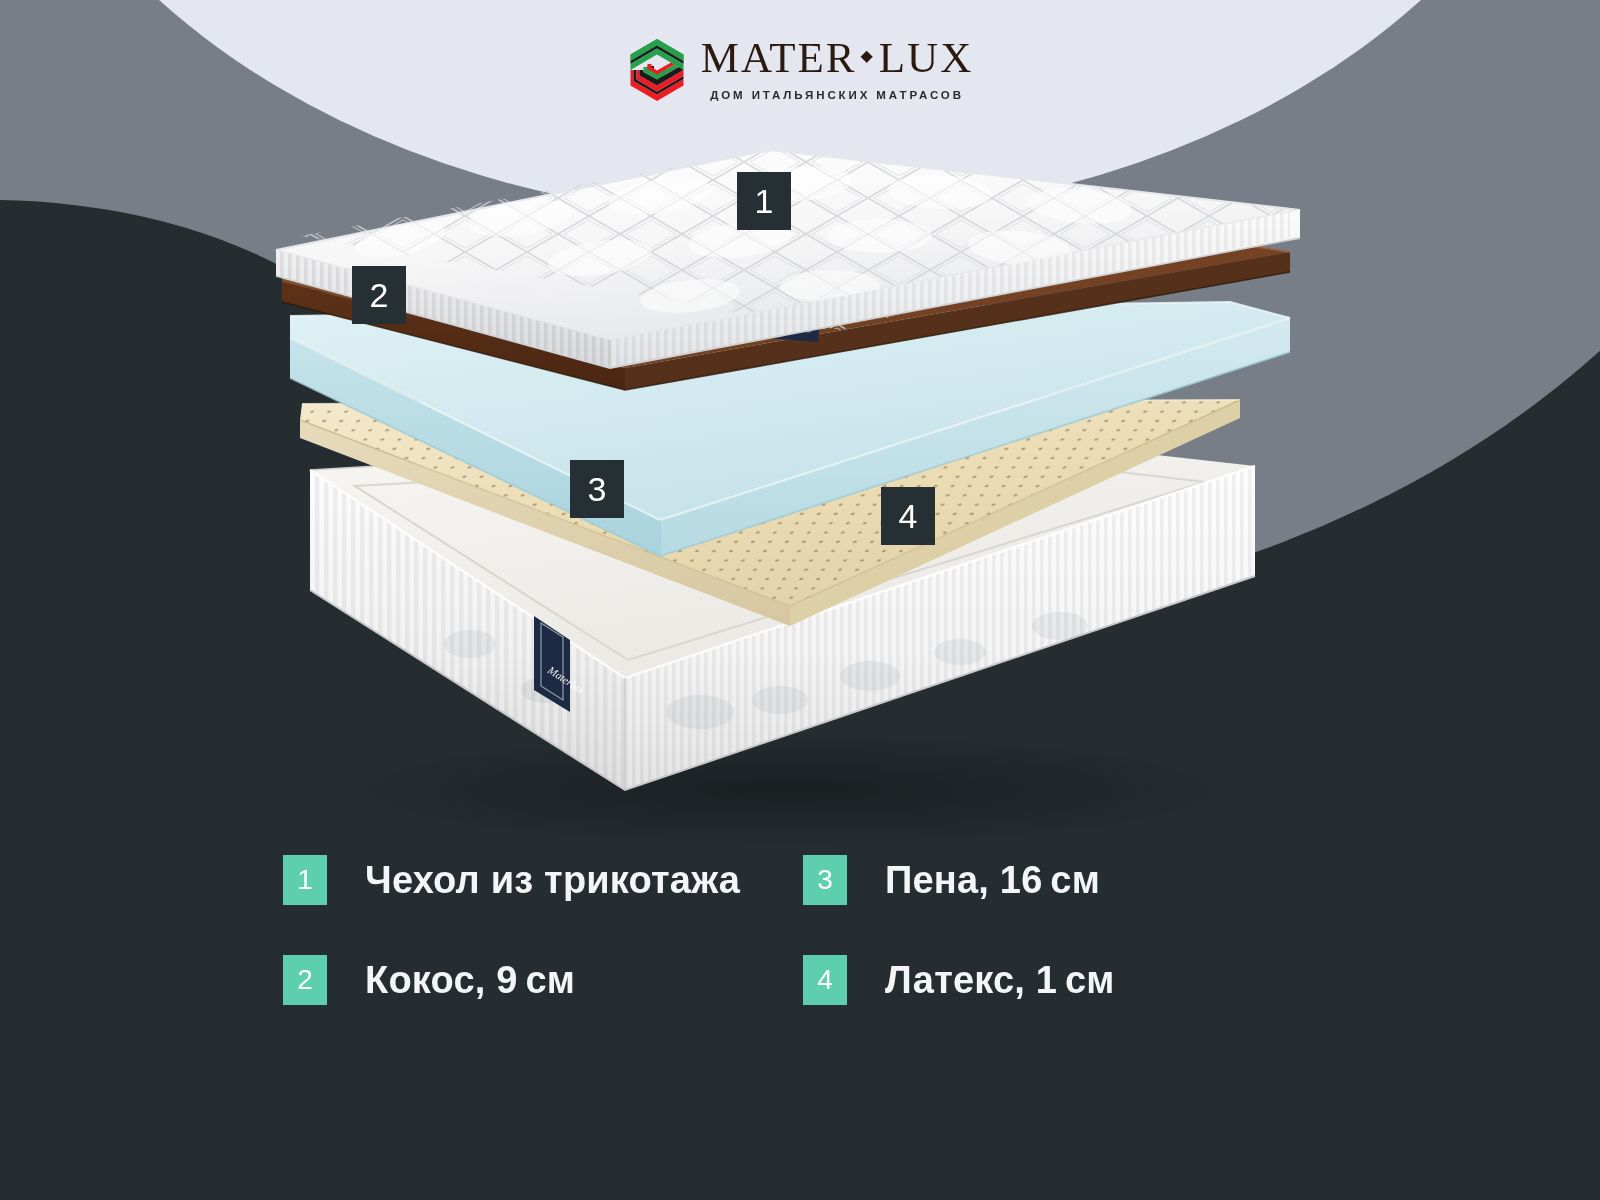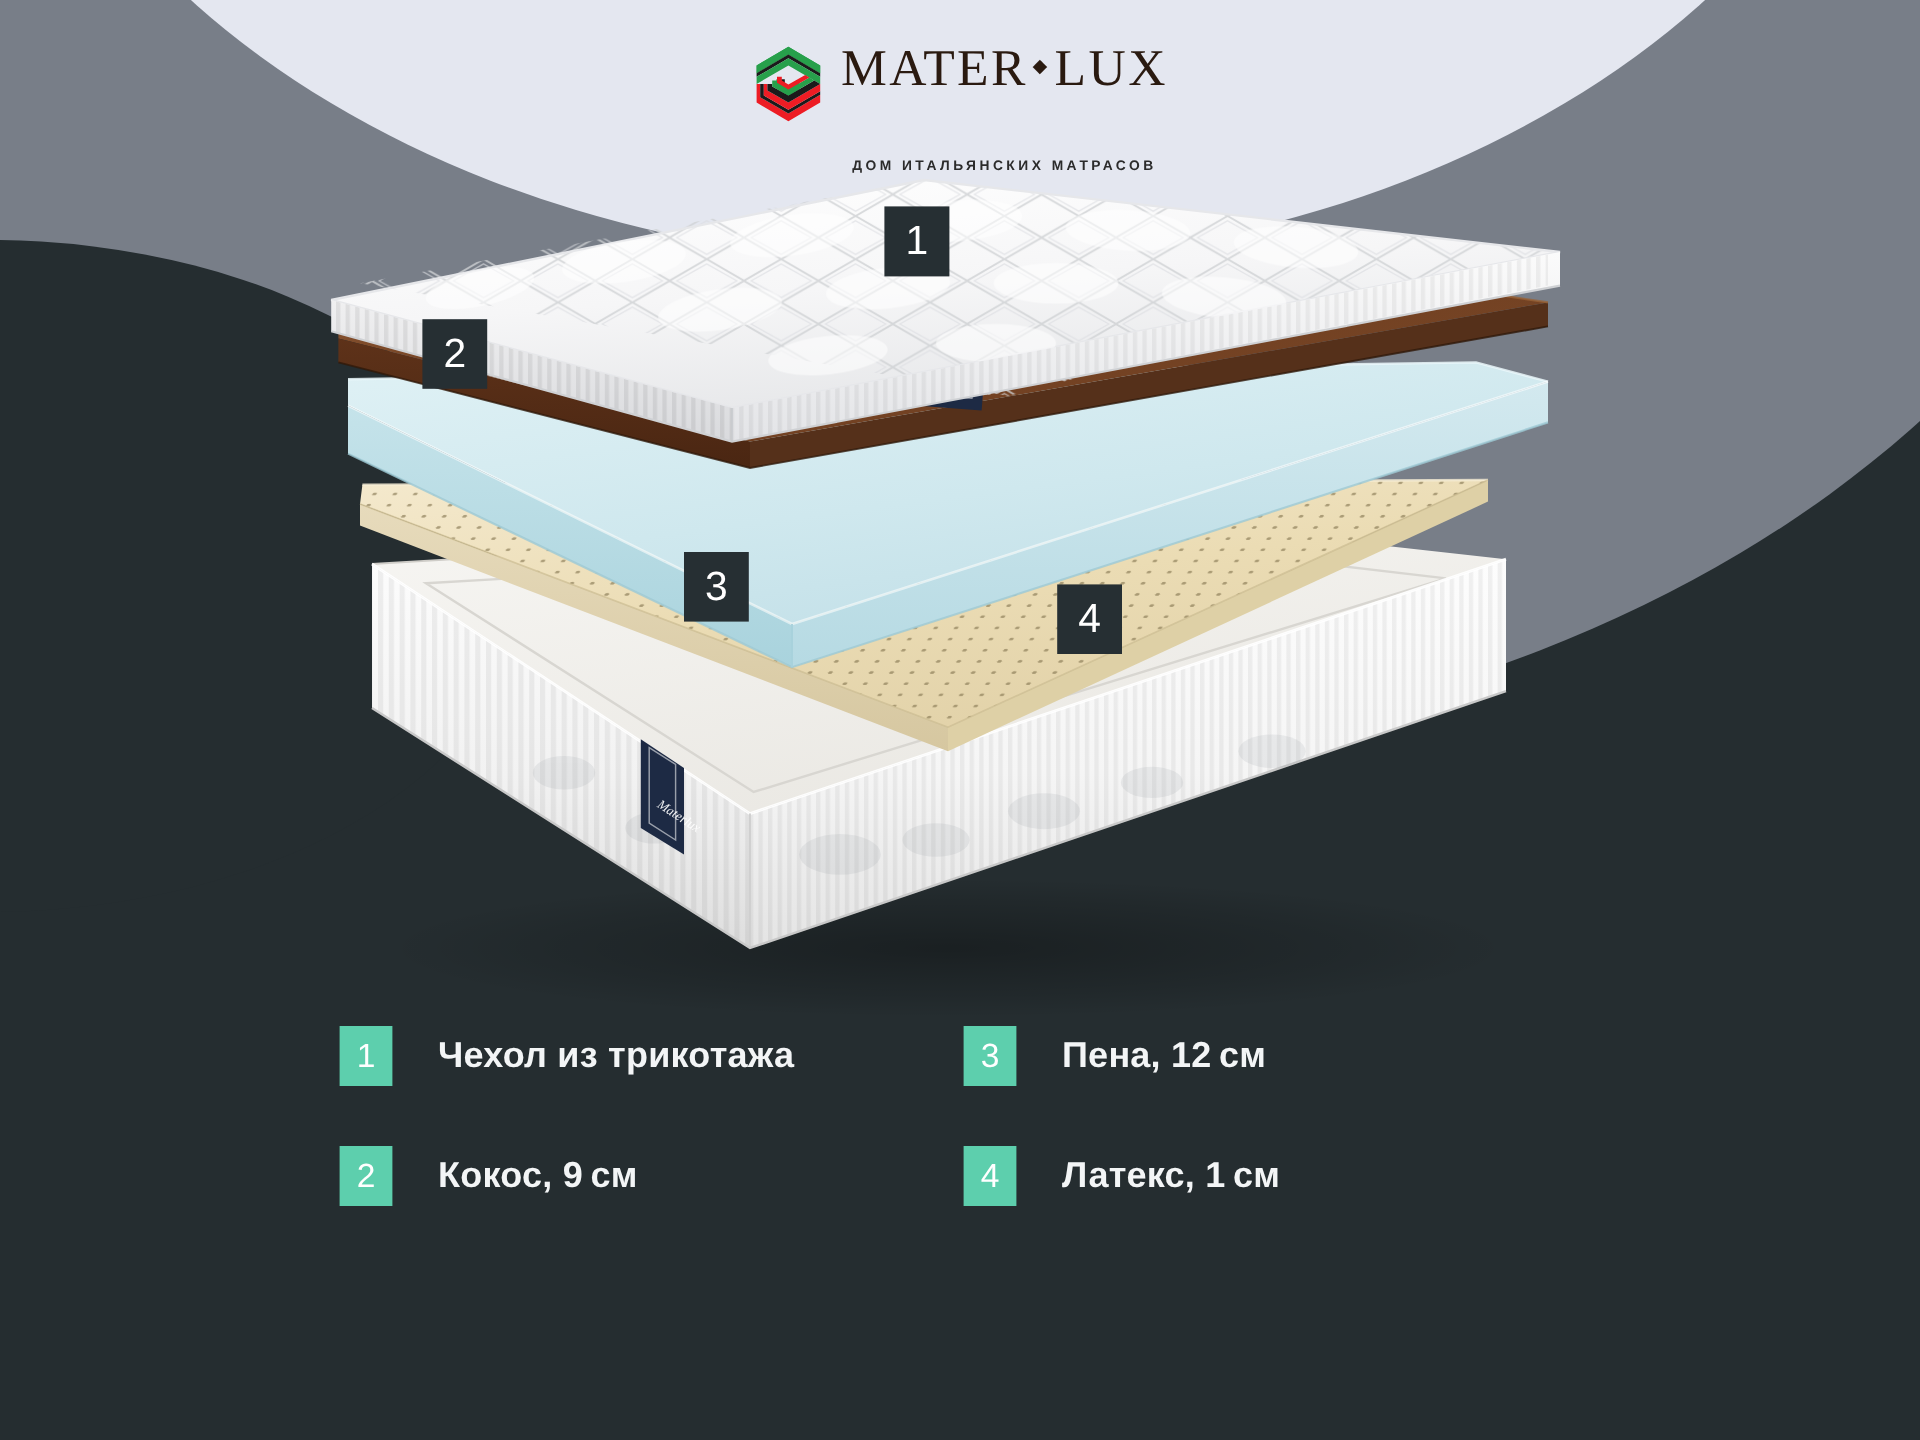--- a/index.html
+++ b/index.html
@@ -56,21 +56,21 @@
     position: absolute;
     left: 0; right: 0;
     top: 36px;
     display: flex;
     justify-content: center;
     align-items: flex-start;
     gap: 14px;
     z-index: 40;
   }
   #logo-mark { width: 60px; height: 64px; flex: 0 0 auto; margin-top: 2px; }
-  #logo-text { display: flex; flex-direction: column; align-items: center; gap: 44px; }
+  #logo-text { display: flex; flex-direction: column; align-items: center; }
   #wordmark {
     font-family: "Liberation Serif", "DejaVu Serif", serif;
     font-size: 43px;
     letter-spacing: 2.0px;
     color: #2a1a10;
     line-height: 1;
     font-weight: 400;
     display: flex;
     align-items: center;
     gap: 2px;
@@ -133,21 +133,21 @@
     display: flex;
     align-items: center;
     justify-content: center;
     font-size: 28px;
     font-weight: 400;
     flex: 0 0 auto;
   }
   .legend-label {
     margin-left: 38px;
     color: #f3f5f6;
-    font-size: 30px;
+    font-size: 38px;
     font-weight: 700;
     letter-spacing: 0.2px;
     white-space: nowrap;
   }
 </style>
 </head>
 <body>
 
 <div id="stage">
 
@@ -421,21 +421,21 @@
 
   <div id="legend">
 
     <div class="legend-item">
       <div class="legend-num">1</div>
       <div class="legend-label">Чехол из трикотажа</div>
     </div>
 
     <div class="legend-item">
       <div class="legend-num">3</div>
-      <div class="legend-label">Пена, 12 см</div>
+      <div class="legend-label">Пена, 16 см</div>
     </div>
 
     <div class="legend-item">
       <div class="legend-num">2</div>
       <div class="legend-label">Кокос, 9 см</div>
     </div>
 
     <div class="legend-item">
       <div class="legend-num">4</div>
       <div class="legend-label">Латекс, 1 см</div>

